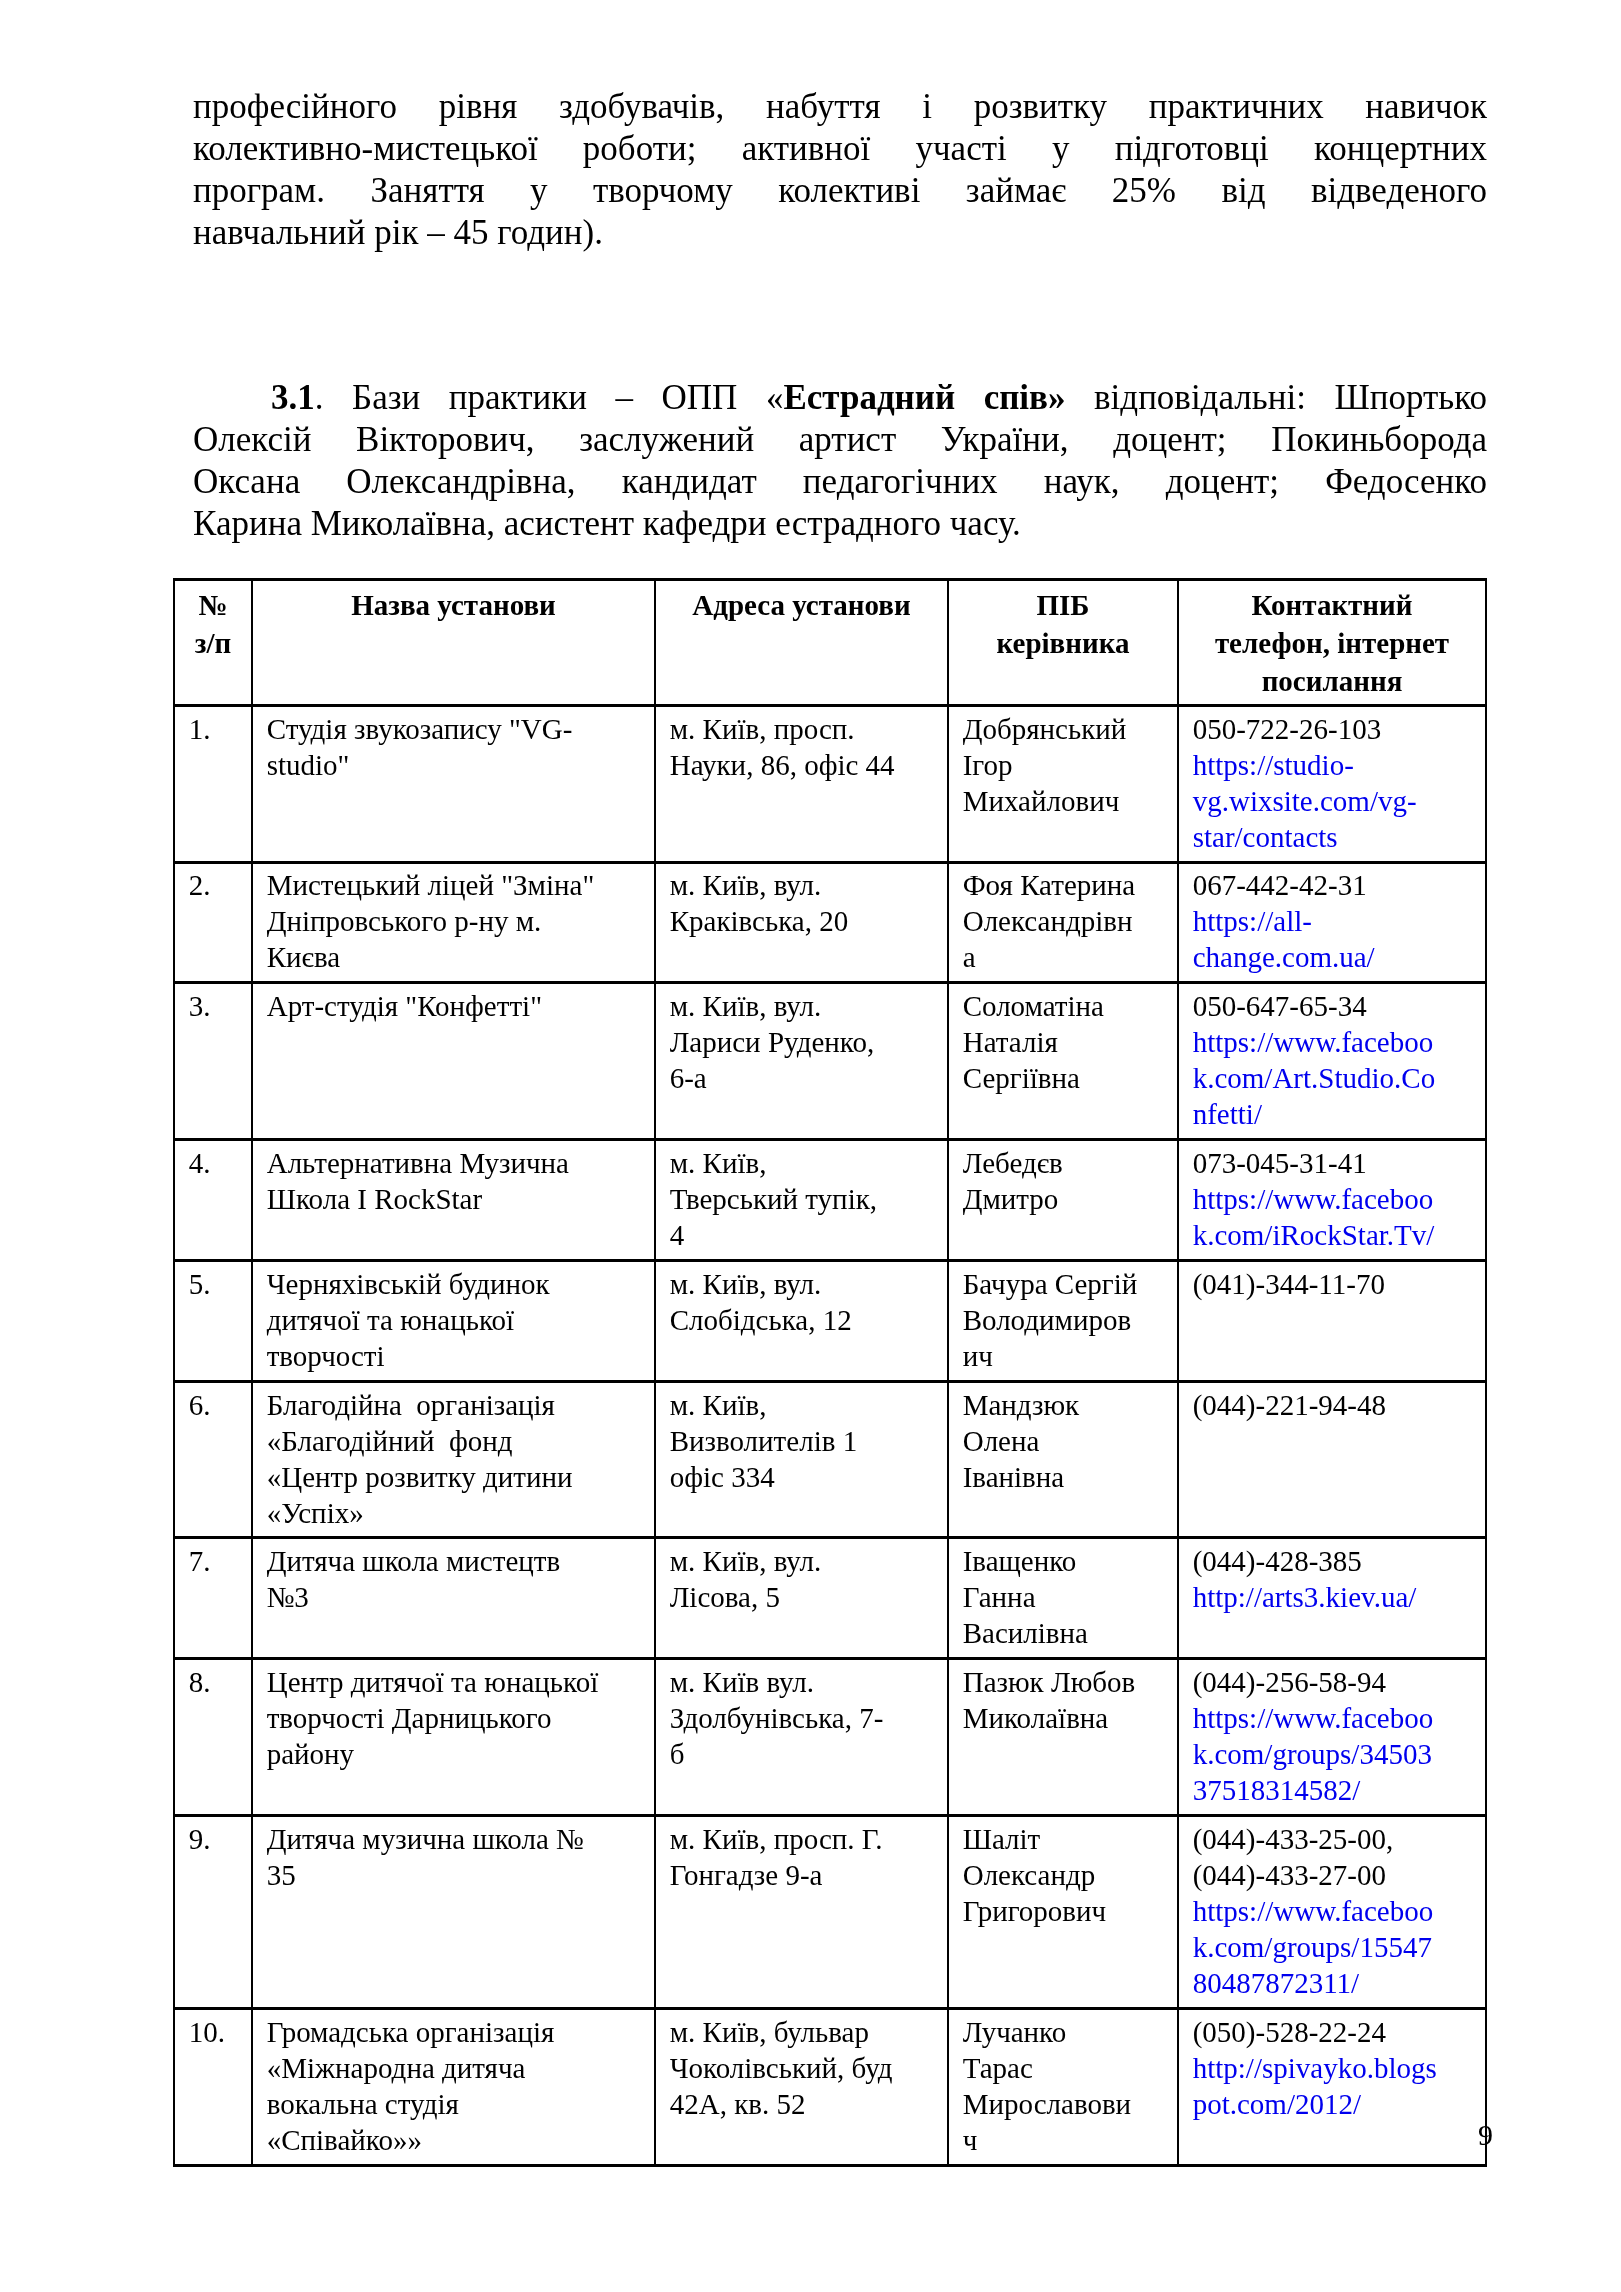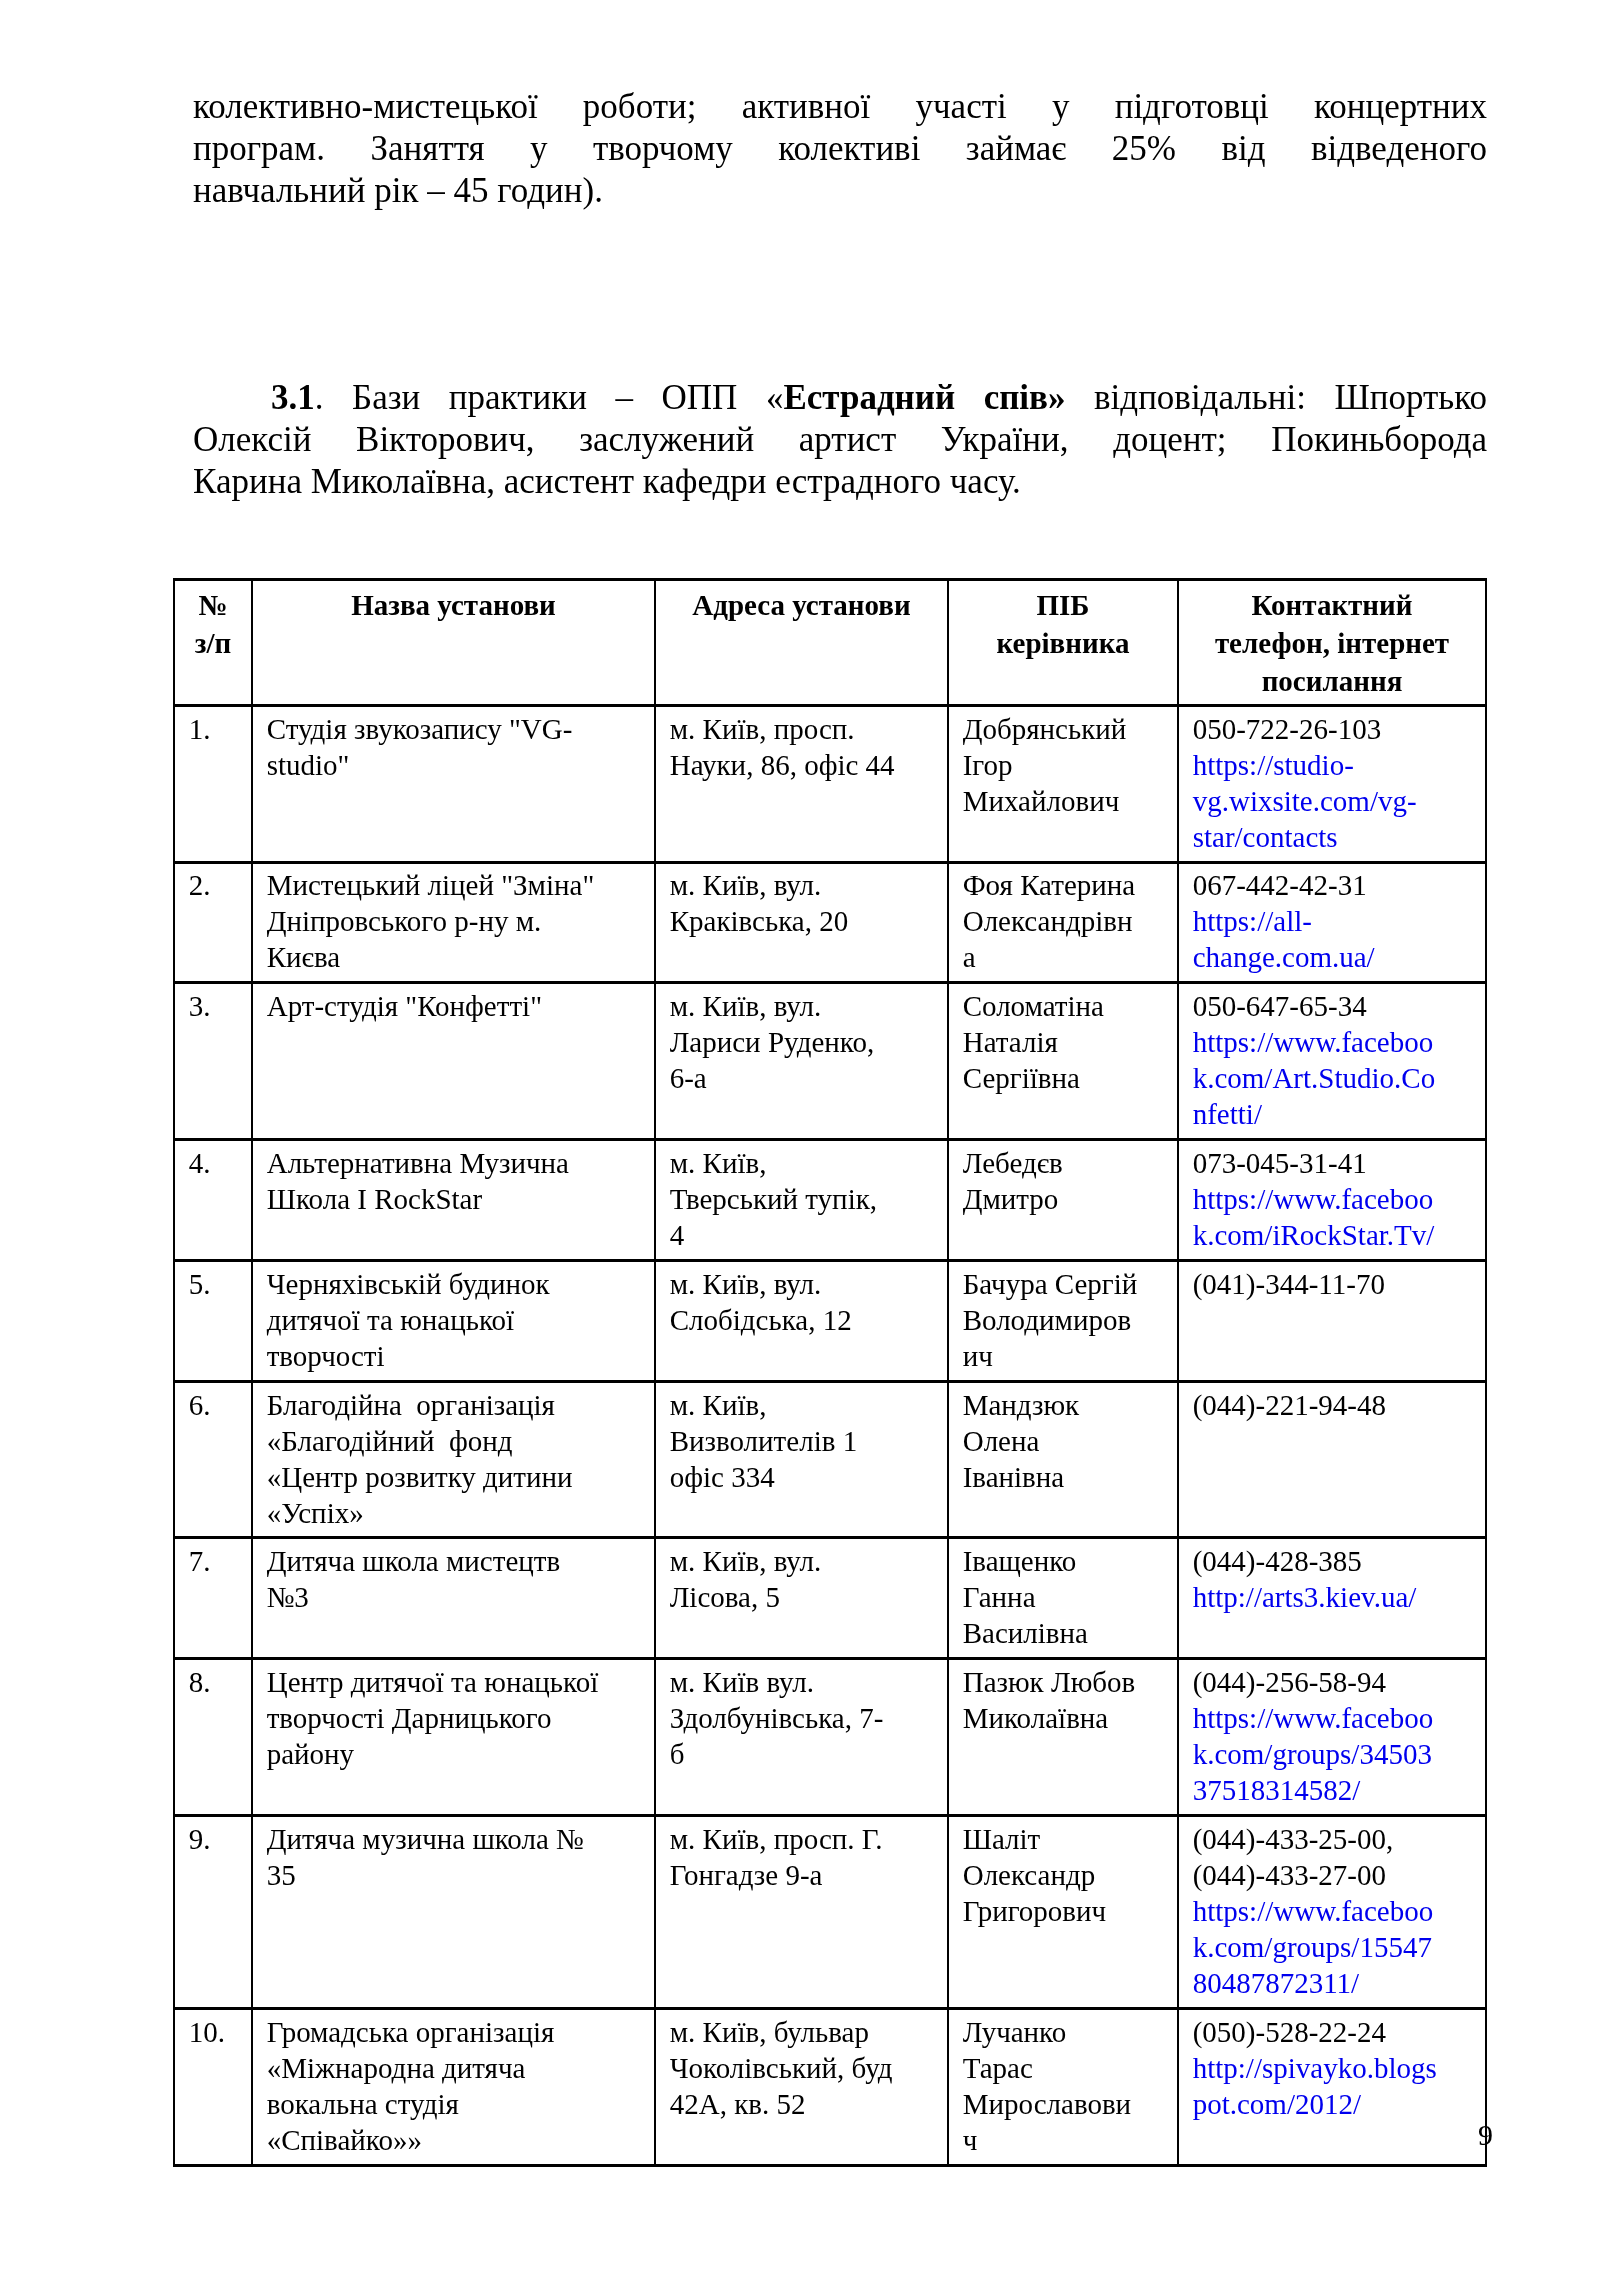--- a/index.html
+++ b/index.html
@@ -33,28 +33,30 @@
     color:var(--link-color, #0000EE); 
   }
   .pagenum { position:absolute; left:1463px; top:2115px; width:45px; text-align:center; font-size:30px; line-height:39px; }
 </style>
 </head>
 <body>
 
 <div class="page">
 
   <div class="para" id="para-intro">
+      <div class="pl just"><span>професійного рівня здобувачів, набуття і розвитку практичних навичок</span></div>
       <div class="pl just"><span>колективно-мистецької роботи; активної участі у підготовці концертних</span></div>
       <div class="pl just"><span>програм. Заняття у творчому колективі займає 25% від відведеного</span></div>
       <div class="pl"><span>навчальний рік – 45 годин).</span></div>
     </div>
 
   <div class="para" id="para-bases">
       <div class="pl just" style="padding-left: 78px;"><span class="b">3.1</span><span>. Бази практики – ОПП «</span><span class="b">Естрадний спів»</span><span> відповідальні: Шпортько</span></div>
       <div class="pl just"><span>Олексій Вікторович, заслужений артист України, доцент; Покиньборода</span></div>
+      <div class="pl just"><span>Оксана Олександрівна, кандидат педагогічних наук, доцент; Федосенко</span></div>
       <div class="pl"><span>Карина Миколаївна, асистент кафедри естрадного часу.</span></div>
     </div>
 
   <table class="ptable">
     <colgroup>
       <col class="c1">
         <col class="c2">
         <col class="c3">
         <col class="c4">
         <col class="c5">

